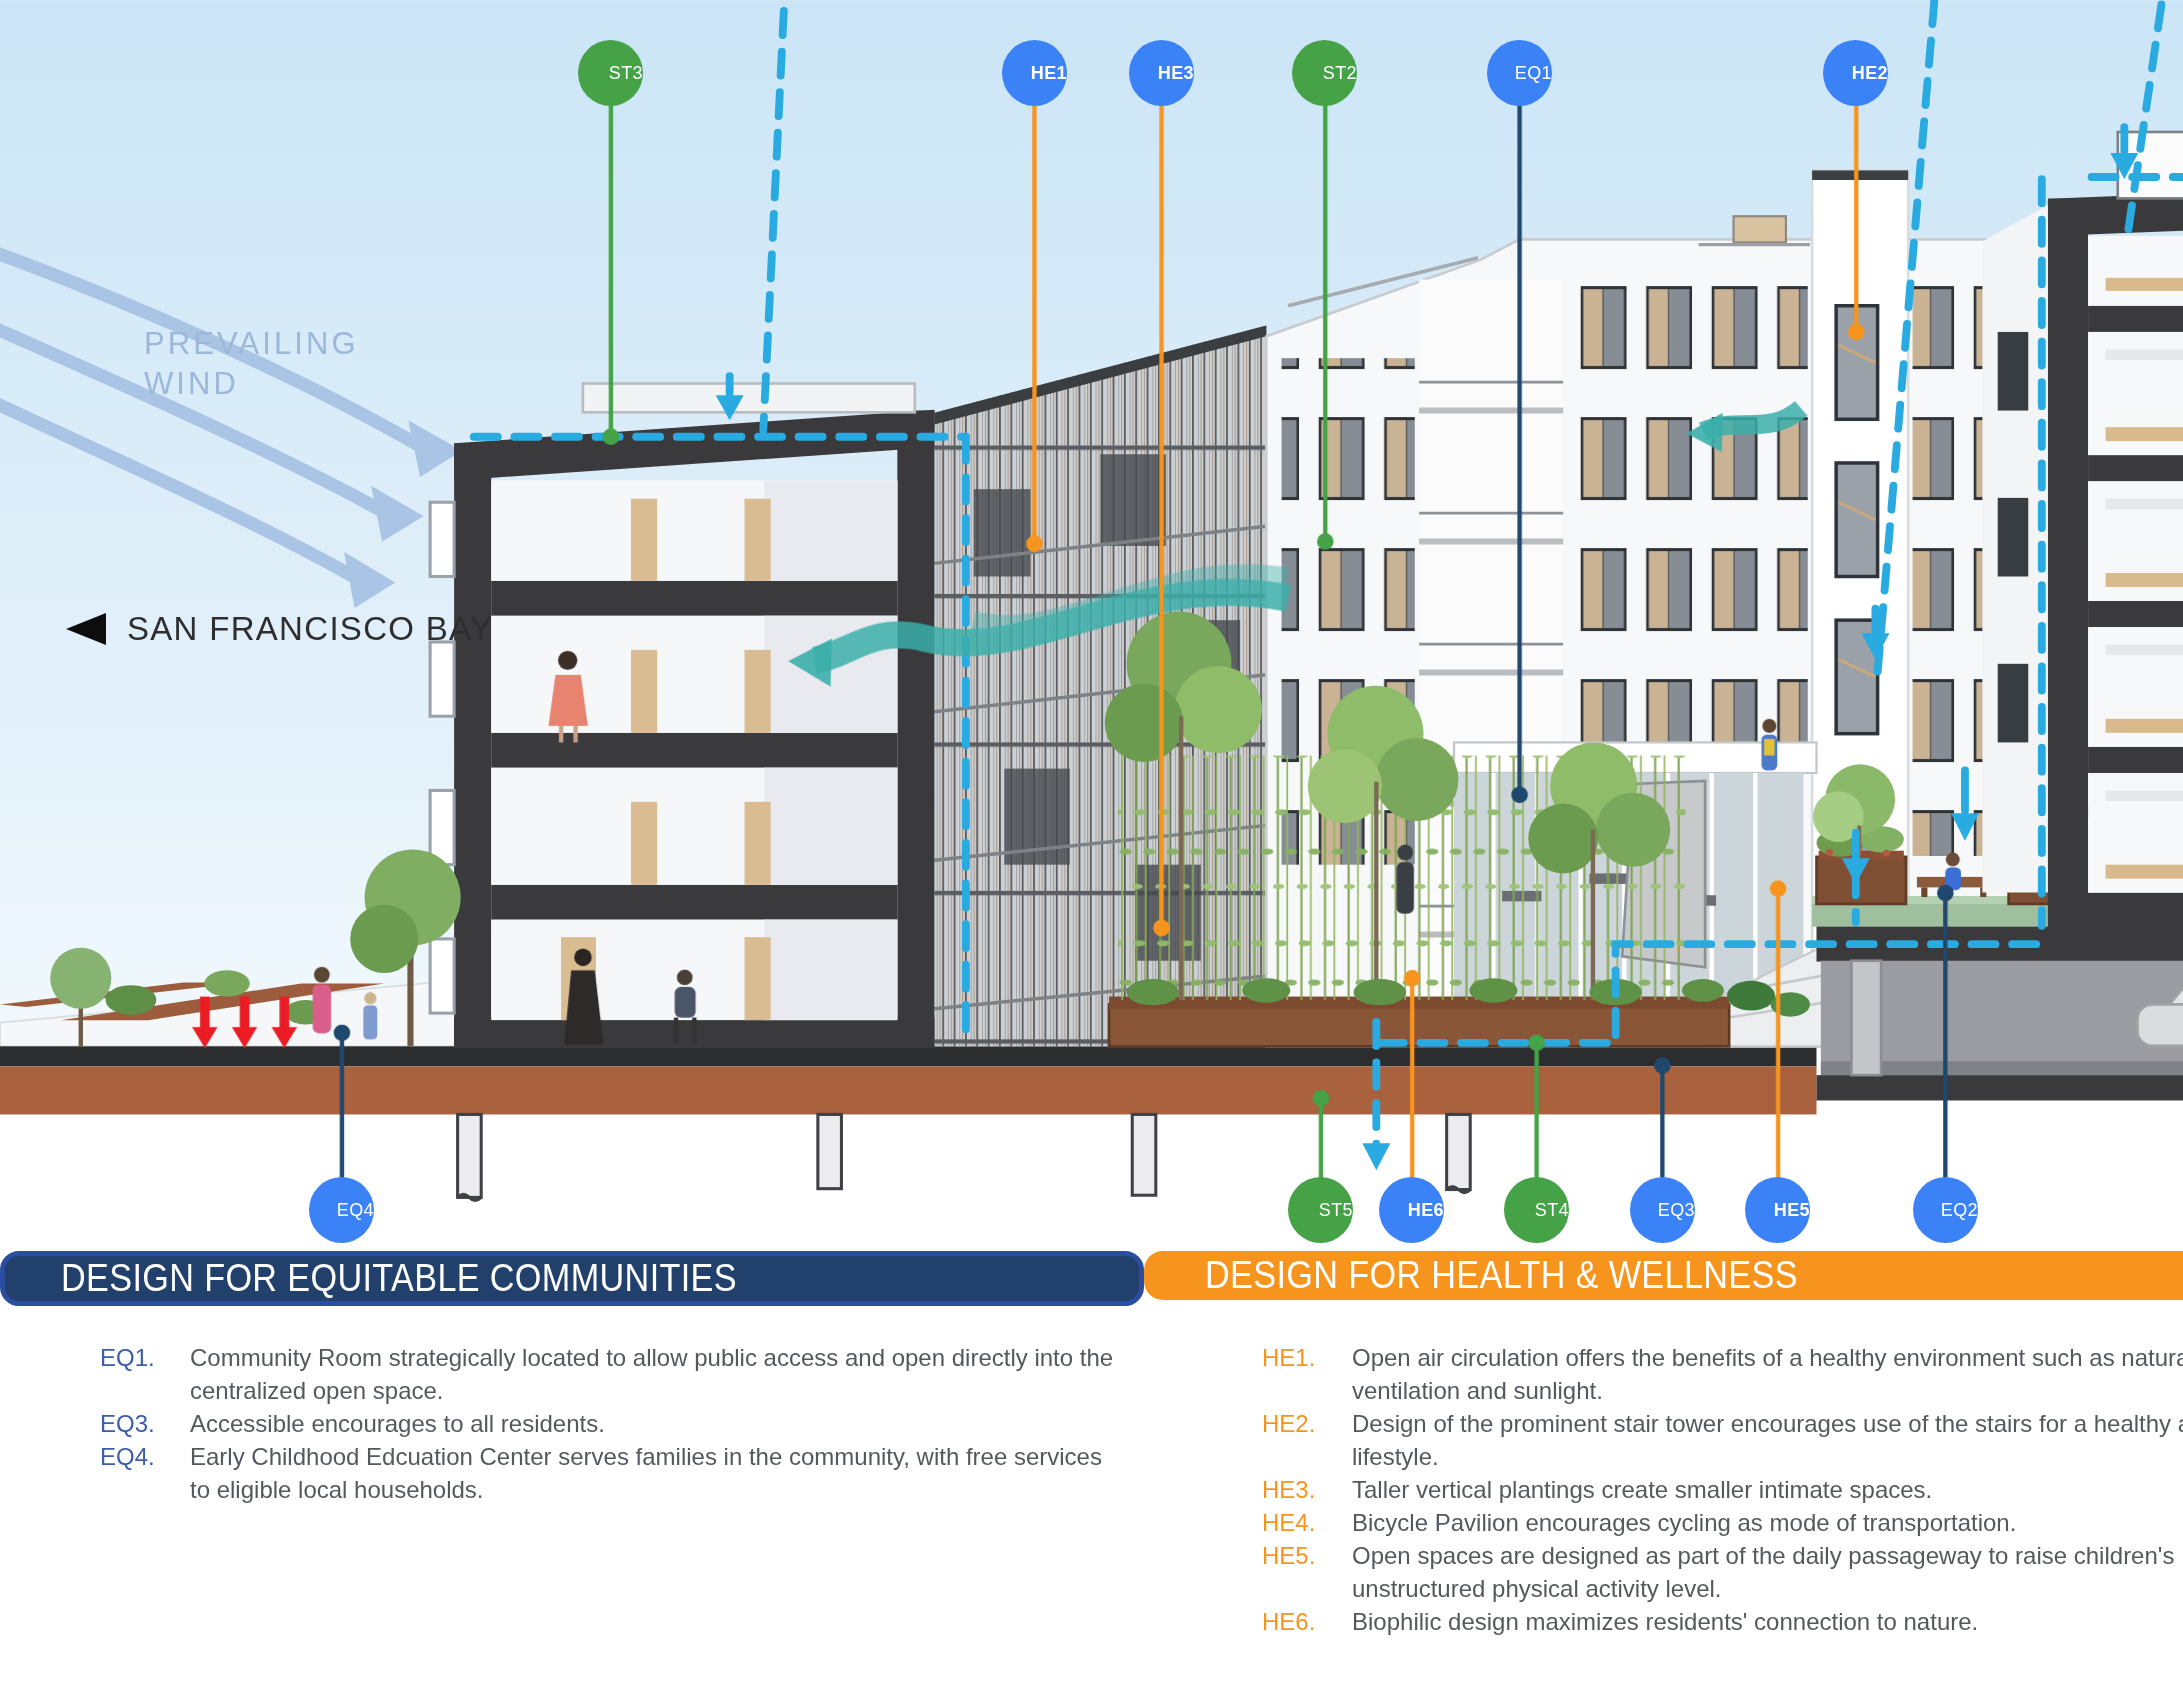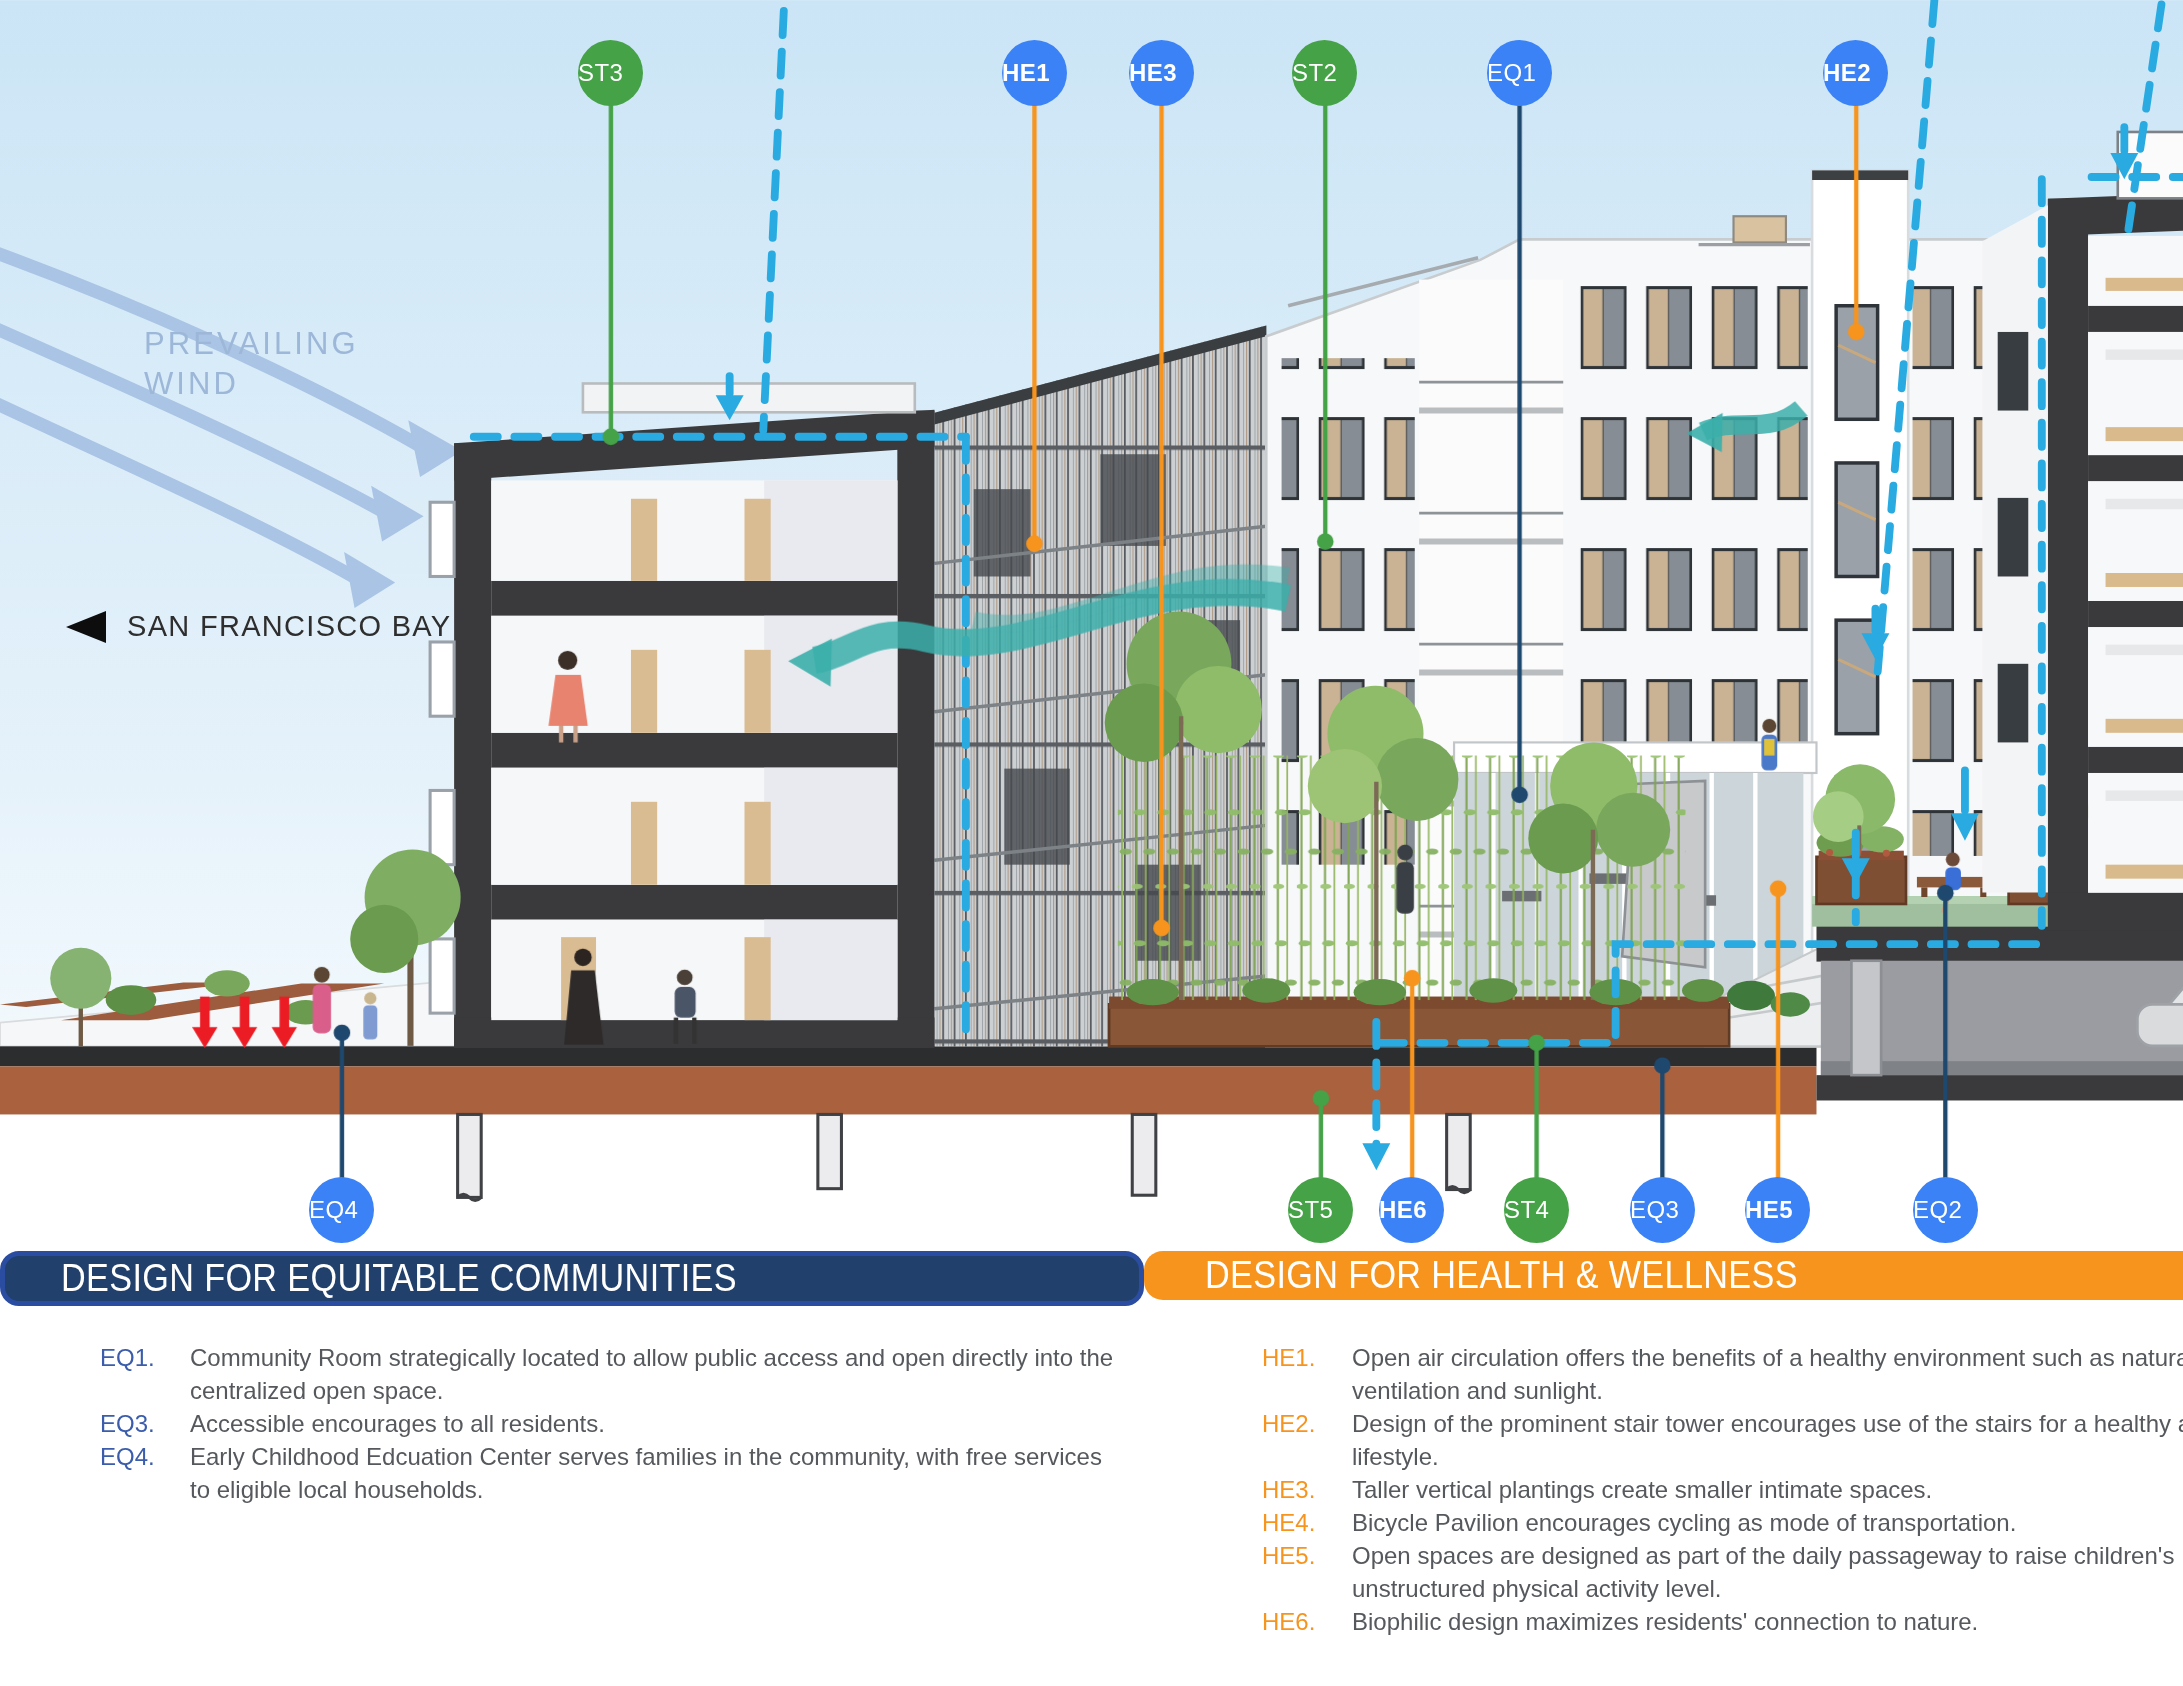--- a/index.html
+++ b/index.html
@@ -2,29 +2,29 @@
 <html style="font-size:7px"><head>
 <meta charset="utf-8">
 <style>
   html,body{margin:0;padding:0;background:#ffffff;}
   #stage{position:relative;width:3457px;height:1687px;overflow:hidden;
          font-family:"Liberation Sans",sans-serif;background:#ffffff;}
   #scene{position:absolute;left:0;top:0;width:3457px;height:1687px;}
 
   
   .badge{position:absolute;width:65px;height:66px;border-radius:50%;
-         display:flex;align-items:center;justify-content:flex-start;
-         color:#ffffff;font-size:24px;letter-spacing:0.4px;}
+         display:flex;align-items:center;justify-content:flex-end;
+         color:#ffffff;font-size:18px;letter-spacing:0.4px;}
   .badge.green{background:#45a247;}
   .badge.orange{background:#3b82f6;font-weight:bold;}
   .badge.navy{background:#3b82f6;}
 
   
   .dir{position:absolute;display:flex;align-items:center;gap:21px;color:#2e2e2e;
-       font-size:29px;letter-spacing:1.3px;}
+       font-size:33px;letter-spacing:1.3px;}
   .tri-left{width:0;height:0;border-top:16.6px solid transparent;border-bottom:16.6px solid transparent;
             border-right:40px solid #0d0d0d;}
   #prevailing-wind{position:absolute;left:144px;top:324px;width:297px;text-align:left;
                    color:#9db7d9;font-size:31px;letter-spacing:3.1px;line-height:40px;}
 
   
   .bar{position:absolute;top:1251px;display:flex;align-items:center;box-sizing:border-box;border-radius:19px;}
   .bar .bar-title{color:#ffffff;font-size:38px;letter-spacing:0.4px;white-space:nowrap;
                   transform:scaleX(.9);transform-origin:left center;}
   #bar-eq{left:0;width:1144px;height:55px;background:#21406b;border:5.2px solid #2b4da1;padding-left:56px;}

